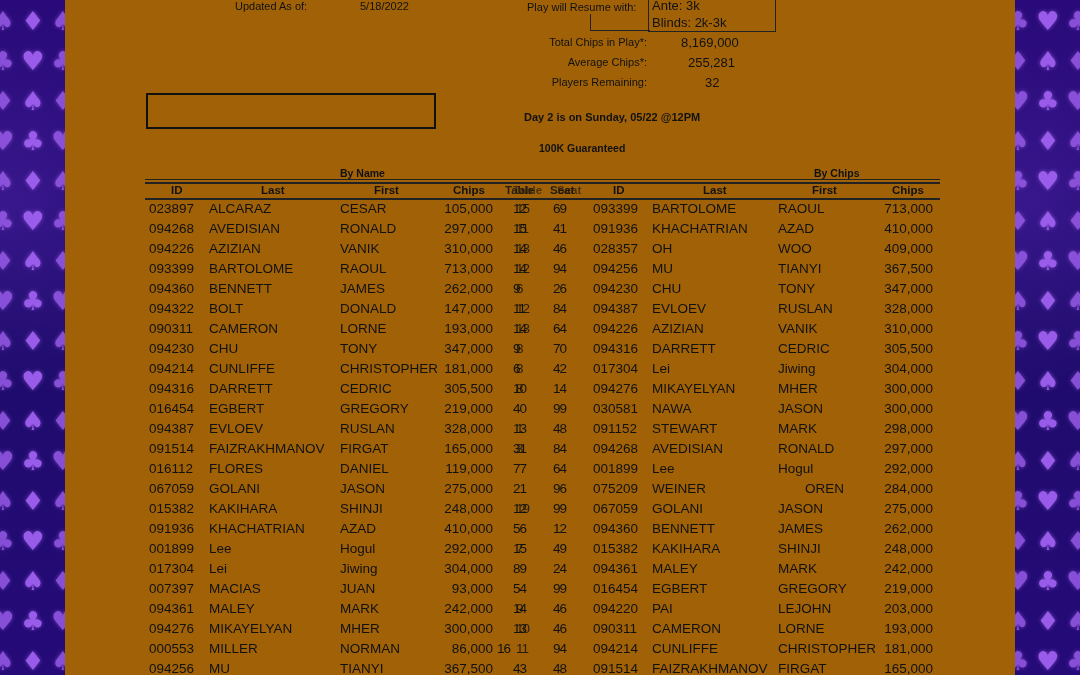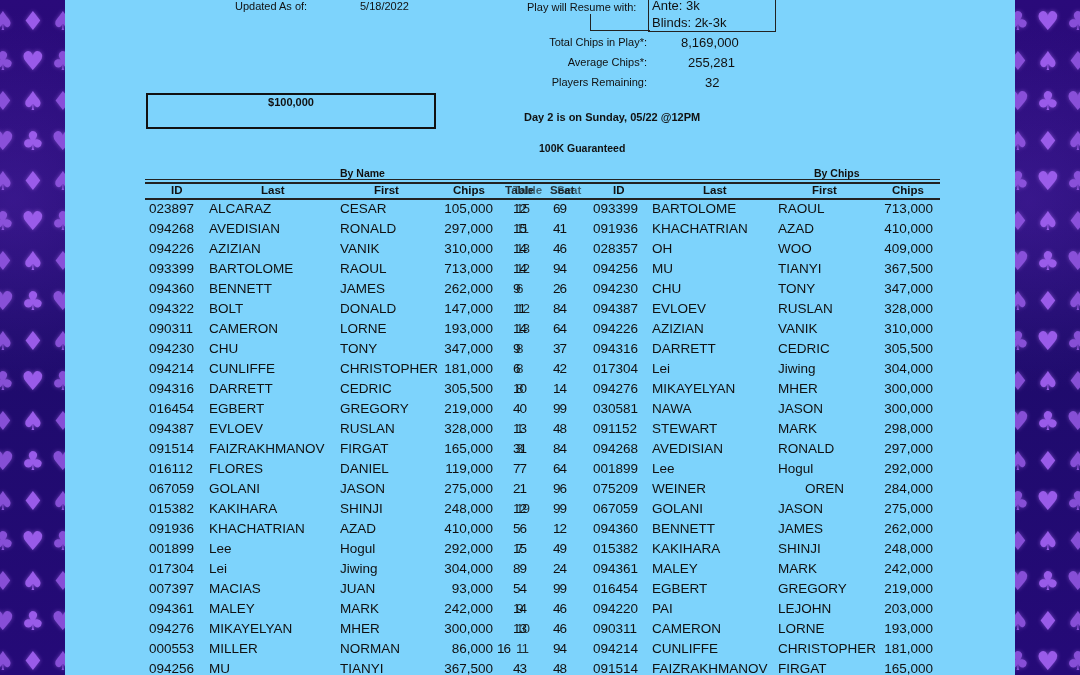--- a/index.html
+++ b/index.html
@@ -14,21 +14,21 @@
       radial-gradient(circle at 20% 30%, rgba(120,60,220,0.25) 0, rgba(0,0,0,0) 40%),
       linear-gradient(180deg, #2a0a7a 0%, #1e0b6b 50%, #250a78 100%);
   }
   .side.left { left:0; width:65px; }
   .side.right { left:1015px; width:65px; }
   .suit {
     position:absolute; font-size:26px; line-height:26px; width:30px; text-align:center;
     color:#a060f0; text-shadow:0 0 4px rgba(190,120,255,0.6);
     font-family:"DejaVu Sans", sans-serif;
   }
-  .doc { position:absolute; left:65px; top:0; width:950px; height:675px; background:#7dd3fc; }
+  .doc { position:absolute; left:65px; top:0; width:950px; height:675px; background:#a16207; }
   .abs { position:absolute; white-space:nowrap; }
   .sm { font-size:11px; }
   .md { font-size:13px; }
   .b { font-weight:bold; }
   .box { position:absolute; border:2px solid #111; }
   .prize { left:81px; top:93px; width:286px; height:32px; text-align:center; font-size:11px; font-weight:bold; line-height:15px; }
   .ante-box { left:583px; top:-2px; width:126px; height:32px; border:1px solid #222; }
   .ante-line { position:absolute; background:#222; }
   .hdr { position:absolute; font-size:11.5px; font-weight:bold; }
   .rule { position:absolute; background:#222; }
@@ -159,21 +159,20 @@
   <div class="abs sm right-align" style="left:420px;top:36px;width:162px;">Total Chips in Play*:</div>
   <div class="abs md" style="left:616px;top:35px;">8,169,000</div>
   <div class="abs sm right-align" style="left:420px;top:56px;width:162px;">Average Chips*:</div>
   <div class="abs md" style="left:623px;top:55px;">255,281</div>
   <div class="abs sm right-align" style="left:420px;top:76px;width:162px;">Players Remaining:</div>
   <div class="abs md" style="left:640px;top:75px;">32</div>
   <div class="abs sm b" style="left:459px;top:111px;">Day 2 is on Sunday, 05/22  @12PM</div>
   <div class="abs b" style="left:474px;top:142px;font-size:10.5px;">100K Guaranteed</div>
 
   <div class="box prize">
-    <div>$100,000</div>
   </div>
 
   <div class="abs b" style="left:275px;top:167px;font-size:10.5px;">By Name</div>
   <div class="abs b" style="left:749px;top:167px;font-size:10.5px;">By Chips</div>
 
   <div class="rule" style="left:80px;top:179px;width:795px;height:1px;"></div>
   <div class="rule" style="left:80px;top:182px;width:795px;height:2px;"></div>
   <div class="rule" style="left:80px;top:198px;width:795px;height:2px;"></div>
 
   <div class="hdr" style="left:106px;top:184px;">ID</div>
@@ -254,21 +253,21 @@
         <div class="abs" style="left:451px;letter-spacing:-1px;opacity:0.85;">13</div>
         <div class="abs" style="left:488px;letter-spacing:-1px;">64</div>
       </div>
       <div style="position:absolute;left:0;top:341px;width:520px;height:20px;font-size:13.5px;">
         <div class="abs" style="left:84px;">094230</div>
         <div class="abs" style="left:144px;">CHU</div>
         <div class="abs" style="left:275px;">TONY</div>
         <div class="abs right-align" style="left:360px;width:68px;">347,000</div>
         <div class="abs" style="left:448px;letter-spacing:-1px;">9</div>
         <div class="abs" style="left:451px;letter-spacing:-1px;opacity:0.85;">8</div>
-        <div class="abs" style="left:488px;letter-spacing:-1px;">37</div>
+        <div class="abs" style="left:488px;letter-spacing:-1px;">70</div>
       </div>
       <div style="position:absolute;left:0;top:361px;width:520px;height:20px;font-size:13.5px;">
         <div class="abs" style="left:84px;">094214</div>
         <div class="abs" style="left:144px;">CUNLIFFE</div>
         <div class="abs" style="left:275px;">CHRISTOPHER</div>
         <div class="abs right-align" style="left:360px;width:68px;">181,000</div>
         <div class="abs" style="left:448px;letter-spacing:-1px;">6</div>
         <div class="abs" style="left:451px;letter-spacing:-1px;opacity:0.85;">8</div>
         <div class="abs" style="left:488px;letter-spacing:-1px;">42</div>
       </div>

